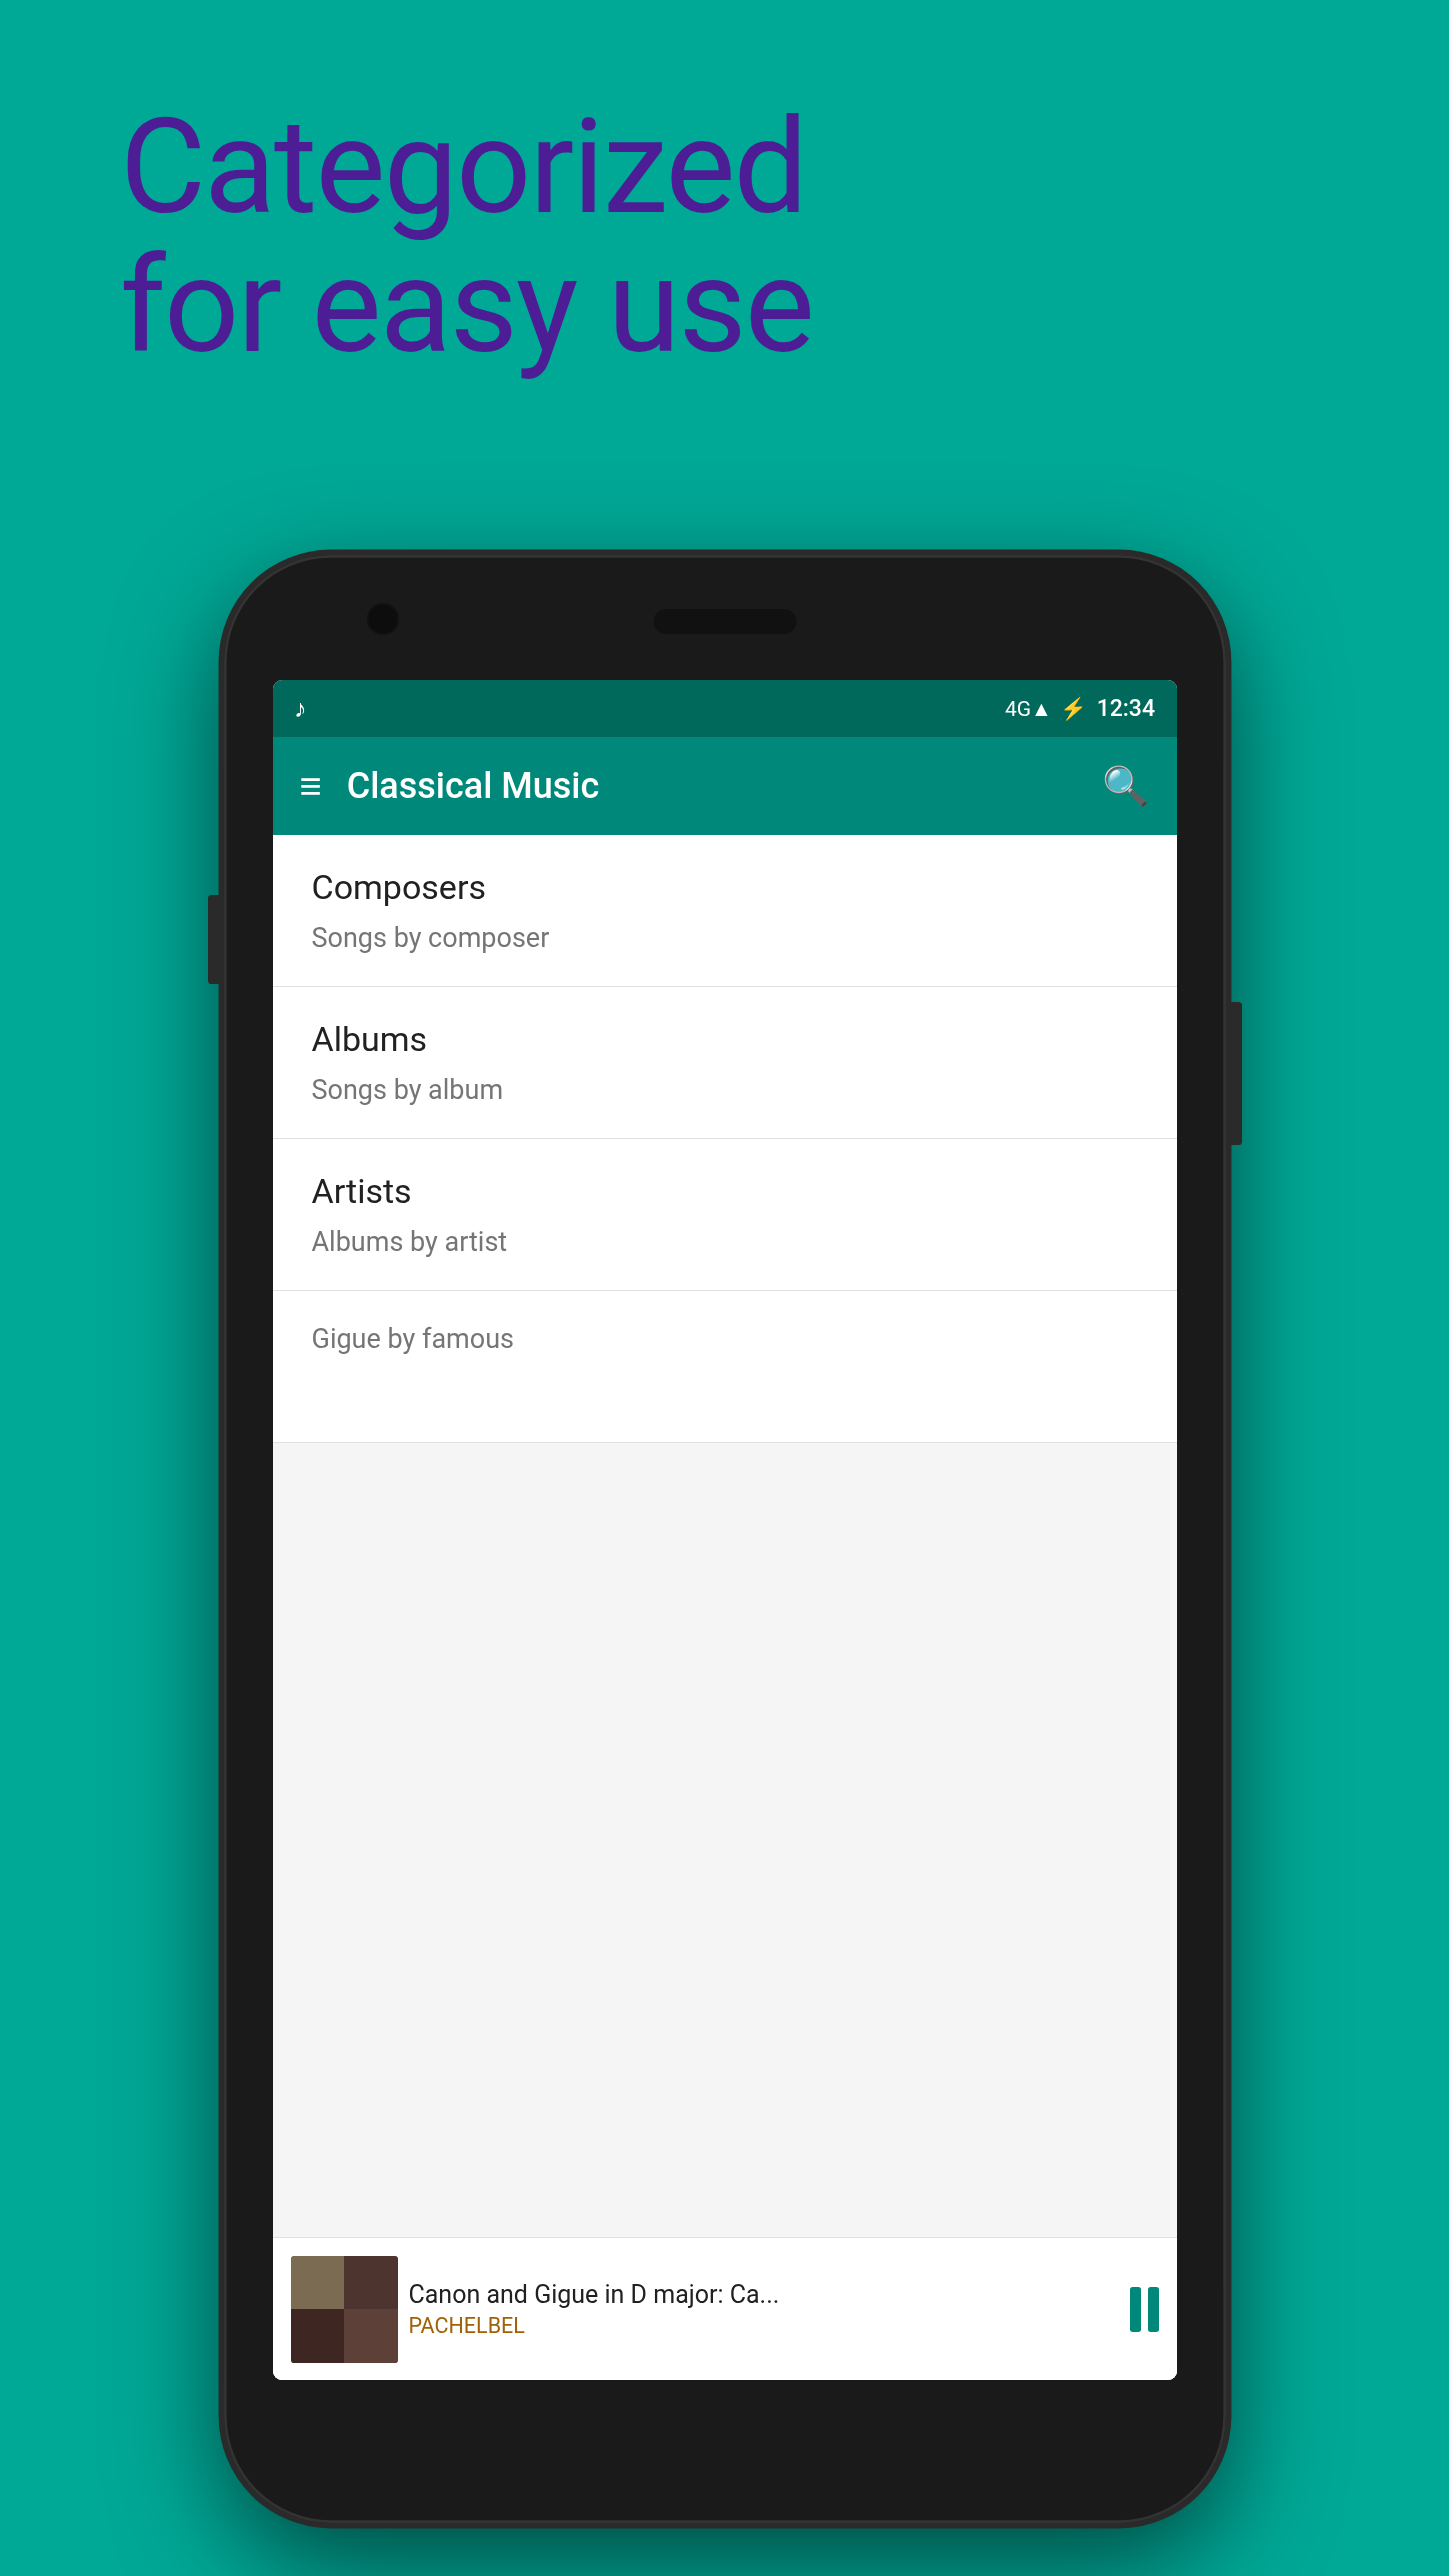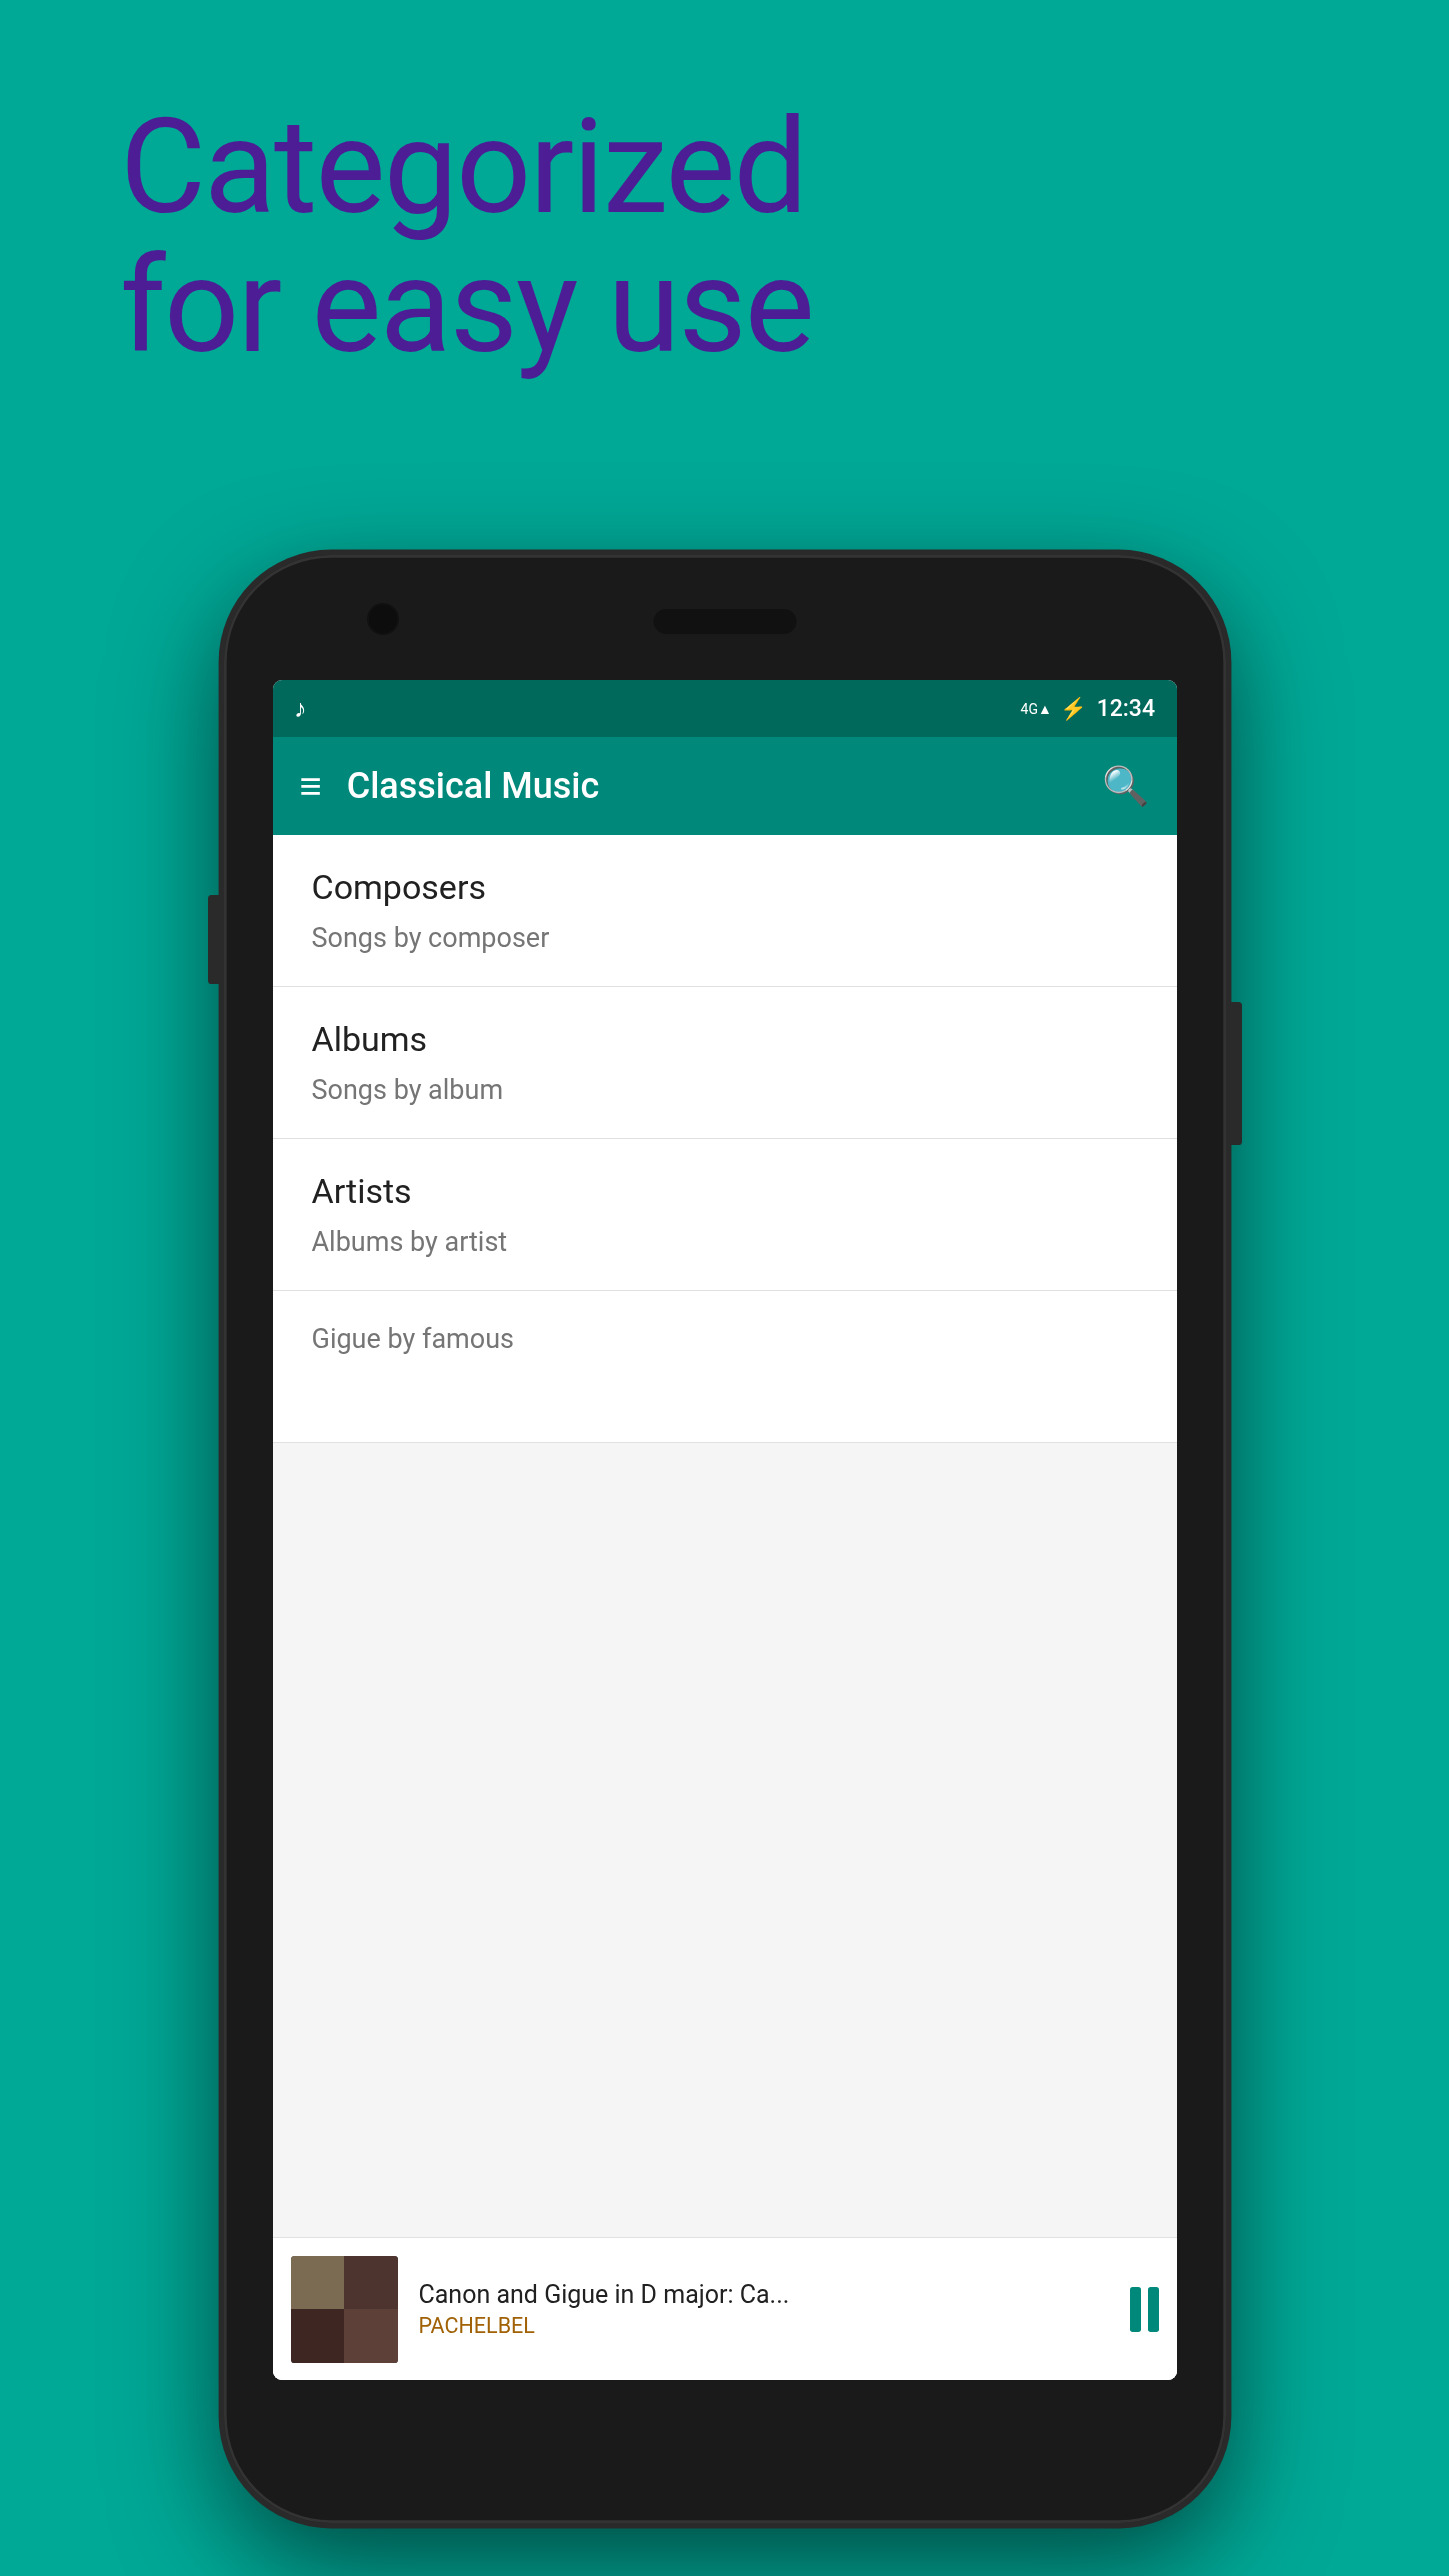--- a/index.html
+++ b/index.html
@@ -209,21 +209,21 @@
 
     
     .now-playing {
       height: 143px;
       background: white;
       border-top: 0.9px solid #e0e0e0;
       display: flex;
       align-items: center;
       padding: 0 18px;
       flex-shrink: 0;
-      gap: 21px;
+      gap: 11px;
     }
 
     .now-playing-thumb {
       width: 107px;
       height: 107px;
       background: #444;
       border-radius: 3.6px;
       overflow: hidden;
       flex-shrink: 0;
       position: relative;
@@ -299,21 +299,21 @@
   <div class="phone-camera"></div>
   <div class="phone-speaker"></div>
   <div class="phone-button-left"></div>
   <div class="phone-button-right"></div>
 
   <div class="phone-screen">
 
     <div class="status-bar">
       <span class="status-music-icon">♪</span>
       <div class="status-right">
-        <span style="font-size:14px;">4G▲</span>
+        <span style="font-size:21px;">4G▲</span>
         <span>⚡</span>
         <span class="status-time">12:34</span>
       </div>
     </div>
 
     <div class="app-bar">
       <span class="hamburger-icon">≡</span>
       <span class="app-bar-title">Classical Music</span>
       <span class="search-icon">🔍</span>
     </div>

